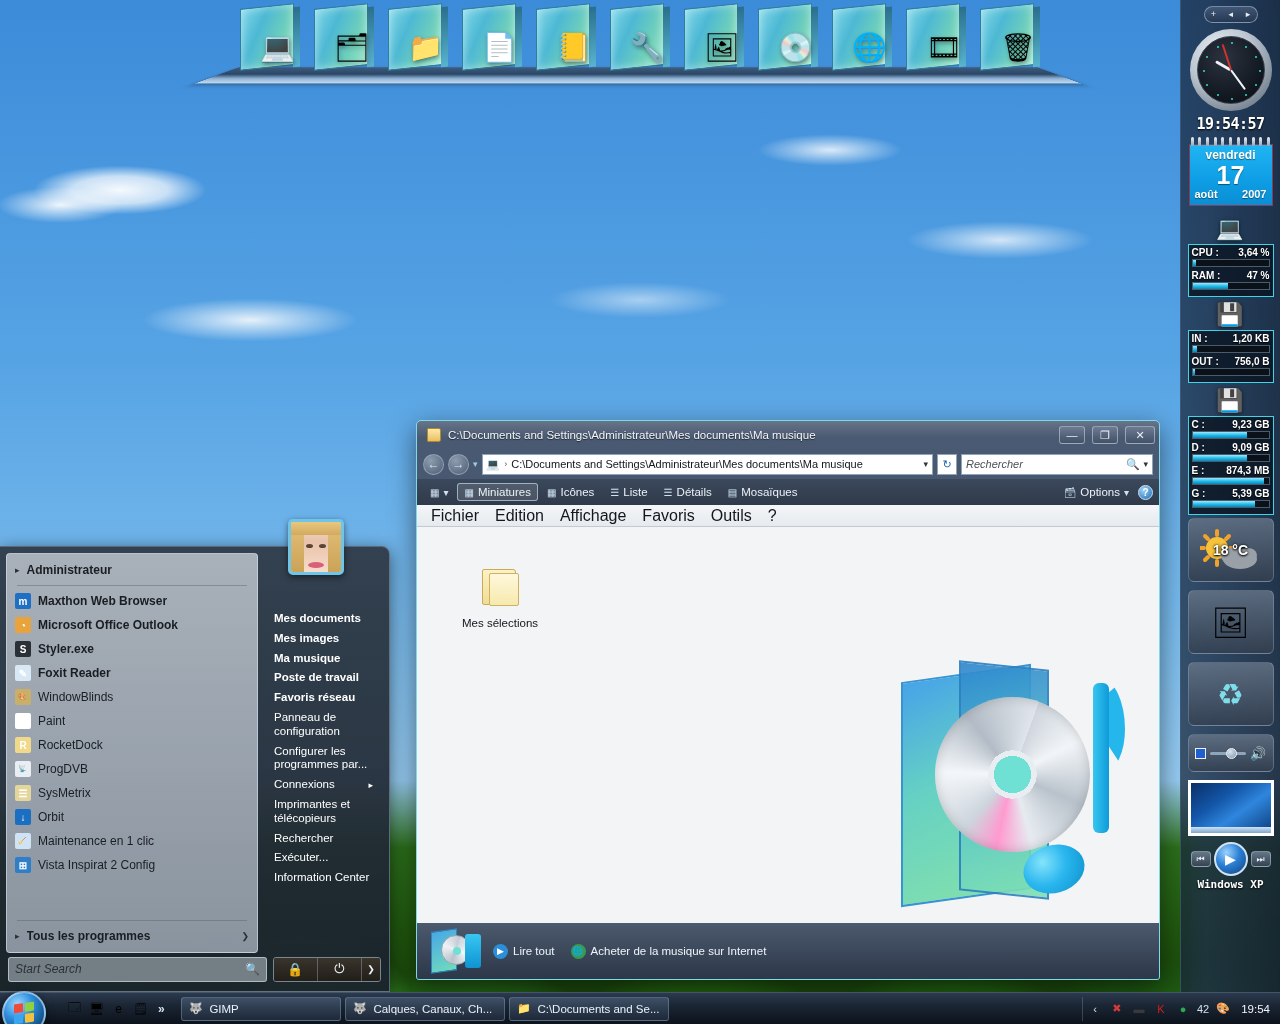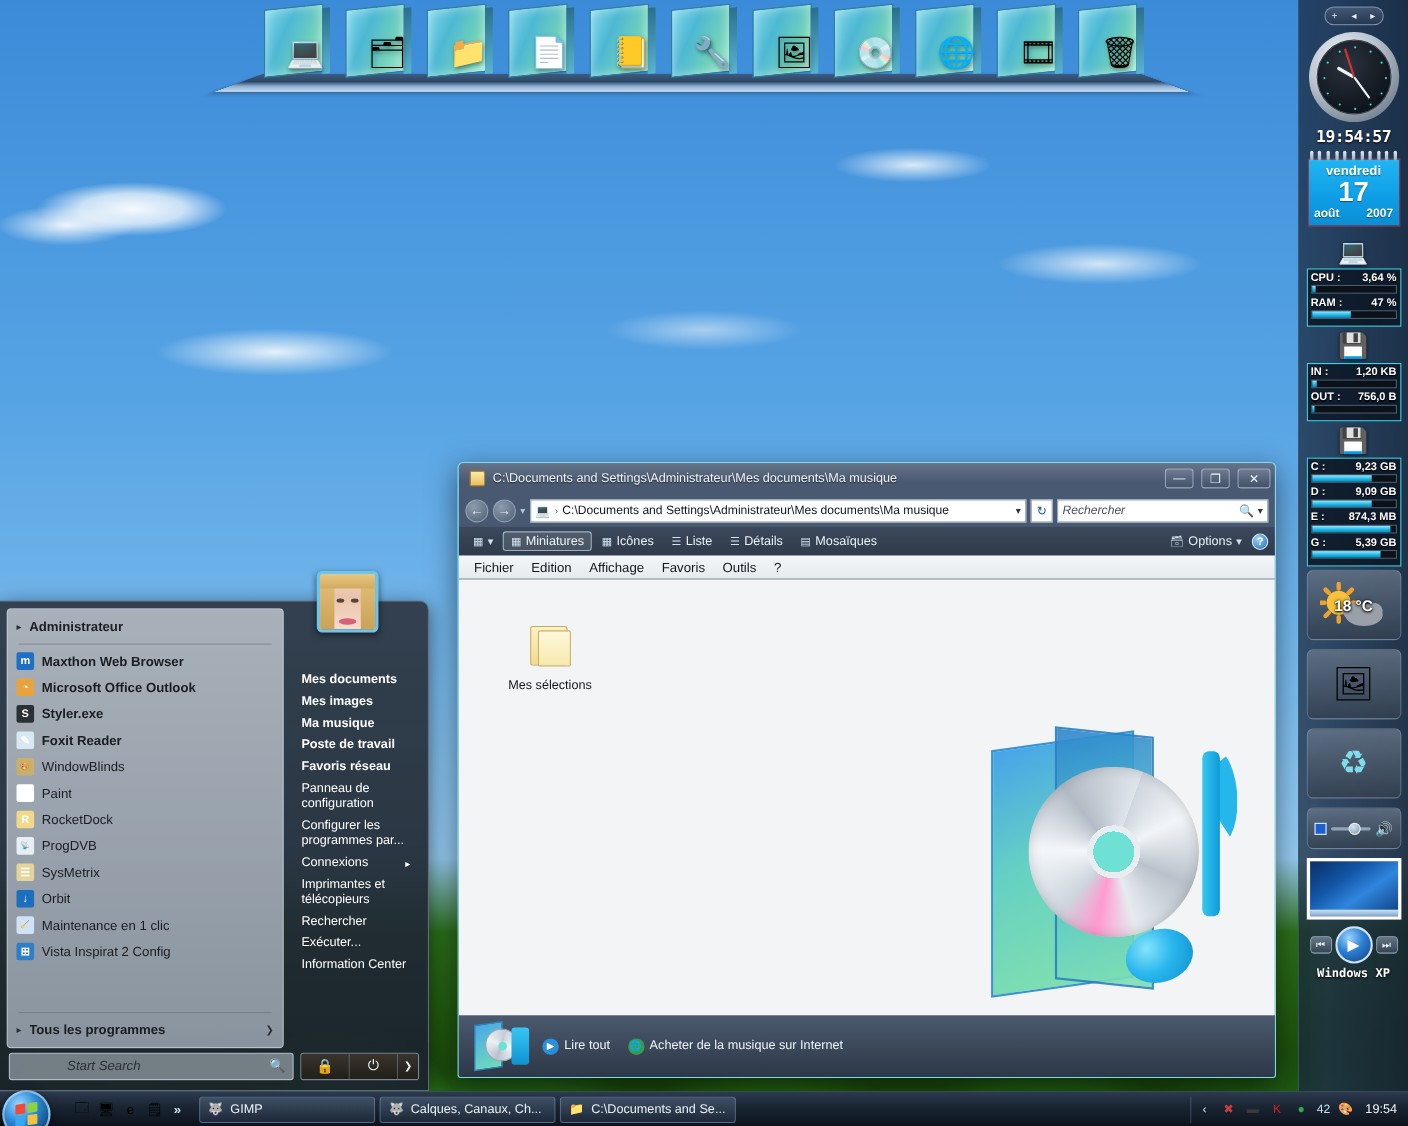--- a/index.html
+++ b/index.html
@@ -198,21 +198,21 @@
   #av-eye-l, #av-eye-r { position: absolute; top: 22px; width: 7px; height: 4px; border-radius: 50%;
     background: #5b4433; }
   #av-eye-l { left: 15px; } #av-eye-r { right: 15px; }
   #av-lips { position: absolute; left: 50%; margin-left: -8px; top: 40px; width: 16px; height: 6px;
     border-radius: 50%; background: #d9607a; }
   #sm-bottom { height: 38px; display: flex; align-items: center; gap: 6px; padding: 0 8px 6px; }
   #sm-search {
     flex: 1; height: 25px; border: 1px solid rgba(210,220,232,.65); border-radius: 3px;
     background: rgba(190,198,208,.55); display: flex; align-items: center; padding: 0 6px;
   }
-  #sm-search-ph { flex: 1; font-style: italic; font-size: 12px; color: #2b3038; margin-left: 46px; }
+  #sm-search-ph { flex: 1; font-style: italic; font-size: 12px; color: #2b3038; }
   #sm-btns { display: flex; align-items: center; height: 25px; border-radius: 3px; overflow: hidden;
     border: 1px solid rgba(200,212,226,.55); }
   .sm-pwr { width: 44px; height: 100%; display: flex; align-items: center; justify-content: center;
     color: #eef3f8; font-size: 13px; background: linear-gradient(to bottom, rgba(60,54,44,.9), rgba(34,30,24,.95));
     border-right: 1px solid rgba(190,200,215,.35); }
   .sm-pwr:last-child { border-right: none; width: 18px; font-size: 9px; }
 
   
   #explorer {
     position: absolute; left: 416px; top: 420px; width: 744px; height: 560px; z-index: 55;
@@ -254,21 +254,21 @@
   .view-btn { display: flex; align-items: center; gap: 4px; padding: 2px 6px; border-radius: 3px;
     color: #eaf1f8; font-size: 11.5px; border: 1px solid transparent; cursor: pointer; }
   .view-btn.active { border-color: rgba(190,215,235,.7); background: rgba(255,255,255,.12); }
   .vb-ico { font-size: 10px; color: #cfe2f2; }
   #view-spacer { flex: 1; }
   #help-ico { width: 15px; height: 15px; border-radius: 50%; background: radial-gradient(circle at 35% 30%, #9ed2f7, #1b6cb5);
     color: #fff; font-size: 10px; font-weight: bold; display: flex; align-items: center; justify-content: center;
     border: 1px solid #cfe5f7; }
   #menu-bar { height: 22px; display: flex; align-items: center; gap: 0; padding: 0 6px;
     background: linear-gradient(to bottom, #f4f6f8, #e6eaee); border-bottom: 1px solid #c2cad2; }
-  .menu-item { padding: 2px 8px; font-size: 12px; color: #12171d; cursor: pointer; }
+  .menu-item { padding: 2px 8px; font-size: 16px; color: #12171d; cursor: pointer; }
   #file-pane { flex: 1; background: #f3f4f5; position: relative; overflow: hidden; }
   #folder-entry { position: absolute; left: 28px; top: 40px; width: 110px; text-align: center; cursor: pointer; }
   #folder-icon { width: 44px; height: 42px; margin: 0 auto 8px; position: relative; }
   #fi-back { position: absolute; left: 4px; top: 2px; width: 34px; height: 36px;
     background: linear-gradient(to bottom, #fdf2c4, #f2dc93); border: 1px solid #c8ab5a; border-radius: 2px 3px 2px 2px; }
   #fi-front { position: absolute; left: 11px; top: 6px; width: 30px; height: 33px;
     background: linear-gradient(to bottom, #fef8dc, #f7e9ad); border: 1px solid #cdb164; border-radius: 2px; }
   #folder-label { font-size: 11.5px; color: #12171d; }
   #watermark { position: absolute; right: 26px; bottom: 8px; width: 240px; height: 260px; }
   #wm-case { position: absolute; left: 8px; top: 18px; width: 130px; height: 225px;

